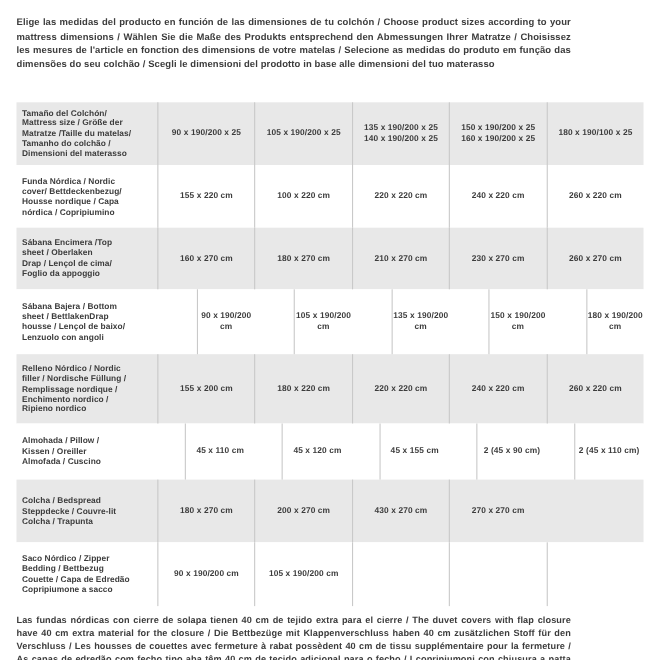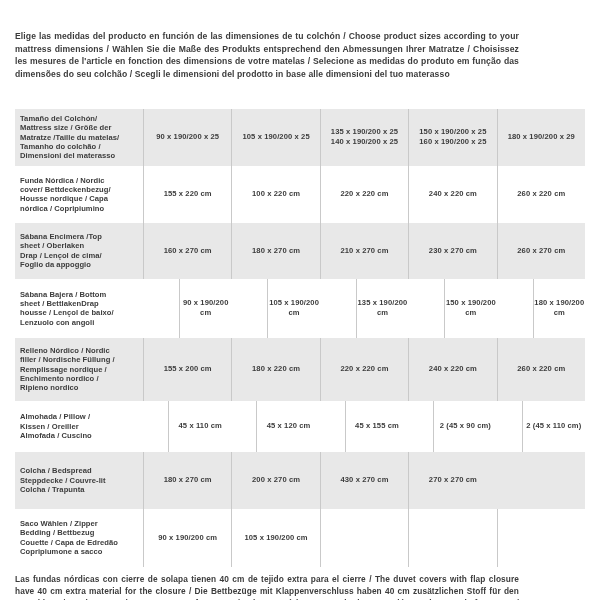--- a/index.html
+++ b/index.html
@@ -11,21 +11,21 @@
   *{margin:0;padding:0;box-sizing:border-box;}
   html,body{background:#ffffff;}
   body{
     width:600px;height:600px;
     font-family:"Liberation Sans", sans-serif;
     color:var(--text);
     overflow:hidden;
   }
   .page{
     width:534px;height:600px;
-    padding:30px 15px 0 15px;
+    padding:14px 15px 0 15px;
     position:relative;
   }
   .intro{
     font-size:8.6px;
     font-weight:700;
     line-height:12.7px;
     text-align:justify;
     color:var(--text);
     letter-spacing:0.1px;
   }
@@ -96,21 +96,21 @@
 Mattress size / Größe der
 Matratze /Taille du matelas/
 Tamanho do colchão /
 Dimensioni del materasso</div>
       <div class="cell val">90 x 190/200 x 25</div>
       <div class="cell val">105 x 190/200 x 25</div>
       <div class="cell val">135 x 190/200 x 25
 140 x 190/200 x 25</div>
       <div class="cell val">150 x 190/200 x 25
 160 x 190/200 x 25</div>
-      <div class="cell val">180 x 190/200 x 29</div>
+      <div class="cell val">180 x 190/100 x 25</div>
     </div>
 
     <div class="t-row r1">
       <div class="cell lbl">Funda Nórdica /  Nordic
 cover/ Bettdeckenbezug/
 Housse nordique  / Capa
 nórdica / Copripiumino</div>
       <div class="cell val">155 x 220 cm</div>
       <div class="cell val">100 x 220 cm</div>
       <div class="cell val">220 x 220 cm</div>
@@ -170,21 +170,21 @@
       <div class="cell lbl">Colcha / Bedspread
 Steppdecke / Couvre-lit
 Colcha / Trapunta</div>
       <div class="cell val">180 x 270 cm</div>
       <div class="cell val">200 x 270 cm</div>
       <div class="cell val">430 x 270 cm</div>
       <div class="cell val">270 x 270 cm</div>
     </div>
 
     <div class="t-row r7">
-      <div class="cell lbl">Saco Wählen / Zipper
+      <div class="cell lbl">Saco Nórdico / Zipper
 Bedding / Bettbezug
 Couette  / Capa de Edredão
 Copripiumone a sacco</div>
       <div class="cell val">90 x 190/200 cm</div>
       <div class="cell val">105 x 190/200 cm</div>
       <div class="cell val"></div>
       <div class="cell val"></div>
       <div class="cell val"></div>
     </div>
 

